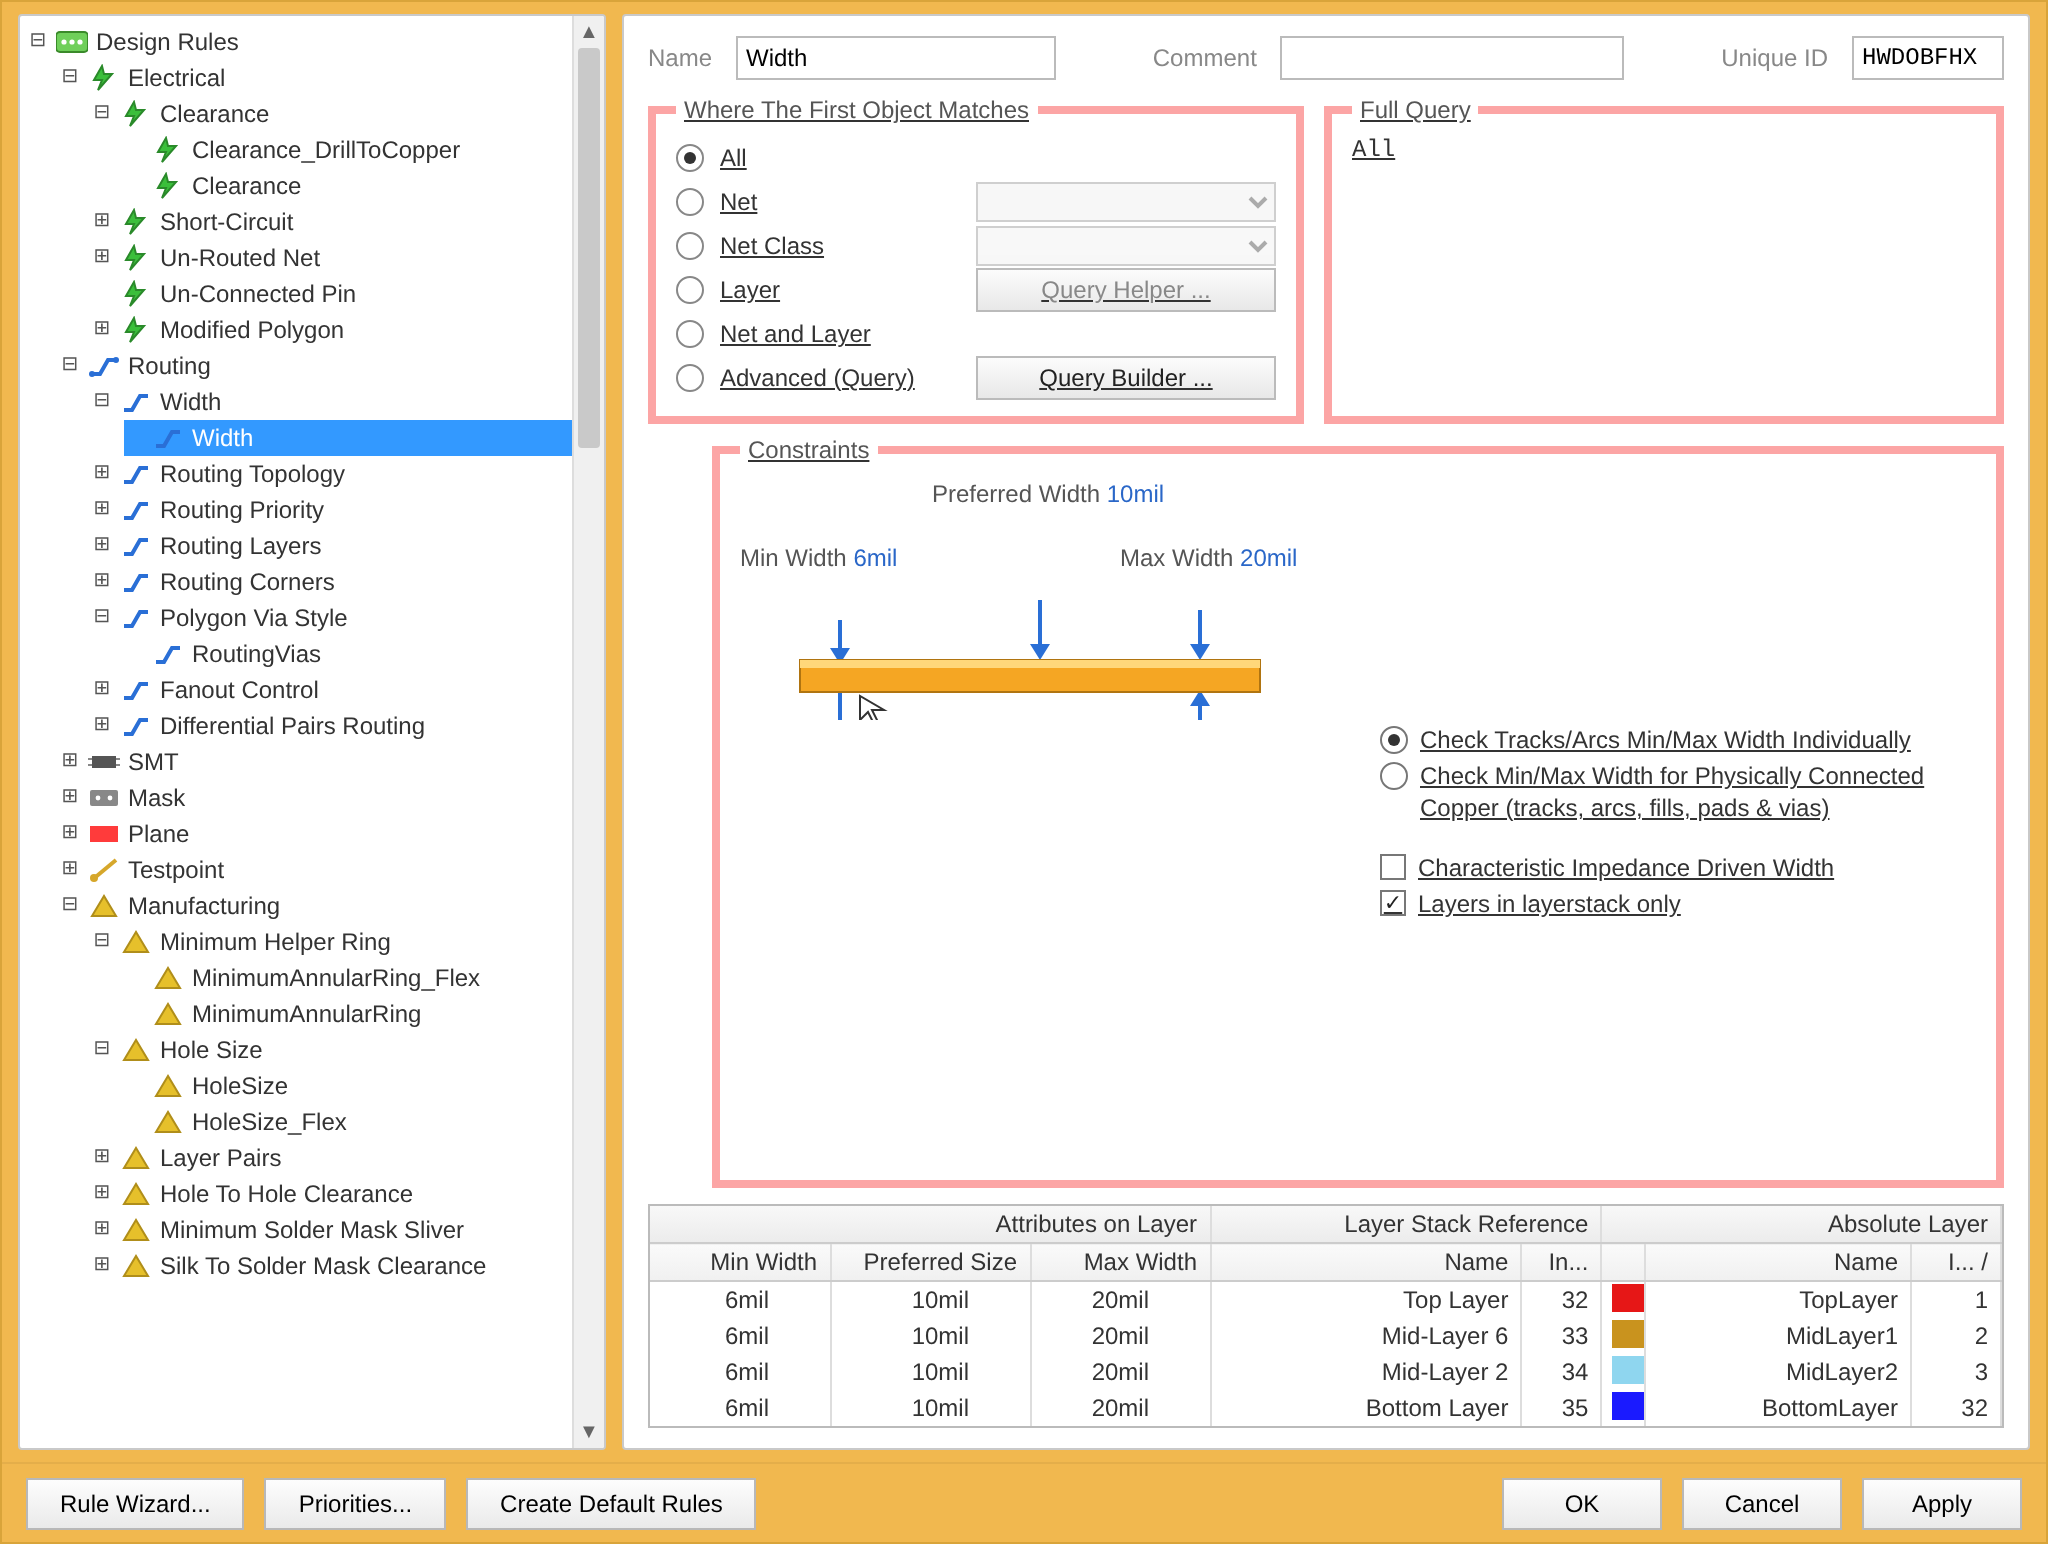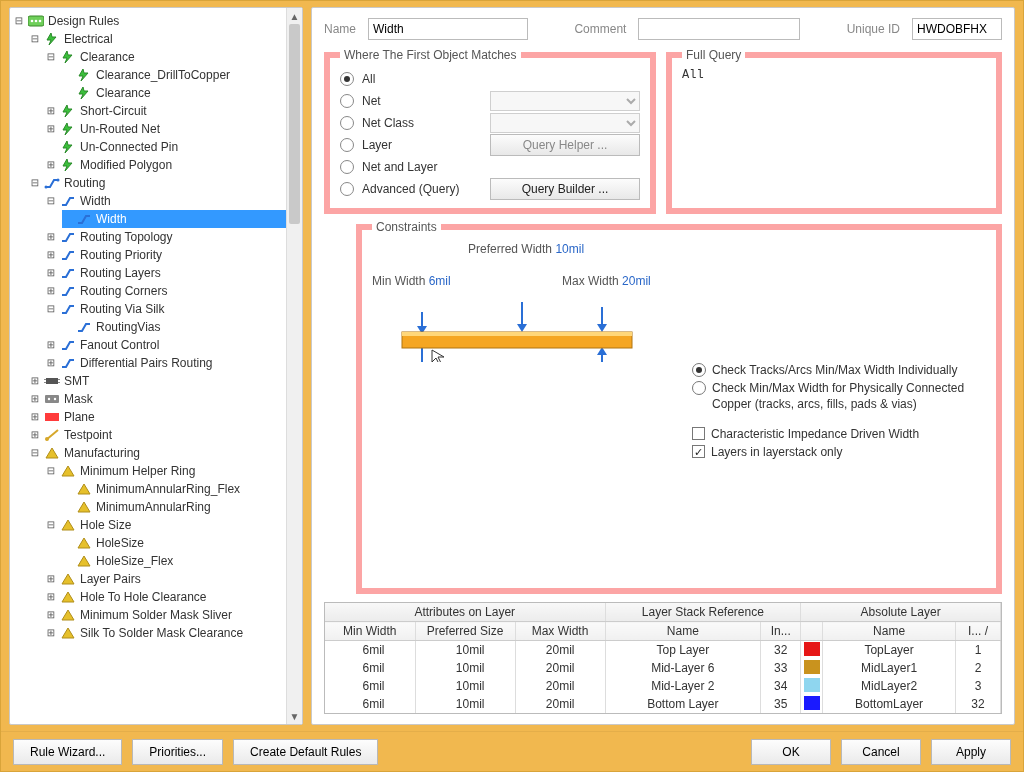--- a/index.html
+++ b/index.html
@@ -132,27 +132,28 @@
   .hlabel { color:#888; font-size:12px; margin-right:4px; }
   .hinput {
     border:1px solid #bbb;
     height:22px;
     padding:2px 4px;
     font-size:12px;
     background:#fff;
   }
   .hinput.name { flex:1; min-width:100px; max-width:160px; }
   .hinput.comment { flex:1; min-width:120px; }
-  .hinput.uid { width:90px; }
+  .hinput.uid { width:76px;font-family:Liberation Mono, monospace; }
 
   fieldset {
-    border:6px solid #fca5a5;
+    border:4px solid #fca5a5;
     margin:0 0 6px 0;
     padding:6px 10px 8px 10px;
     position: relative;
+    text-decoration: underline;
   }
   legend { padding:0 4px; color:#555; font-size:12px; }
 
   .topboxes { display:flex; gap:10px; }
   .matchbox { width: 320px; }
   .querybox { flex:1; }
   .matchrow { display:flex; align-items:center; height:22px; gap:6px; }
   .matchradio {
     width:14px; height:14px;
     display:inline-flex; align-items:center; justify-content:center;
@@ -202,21 +203,21 @@
   .layer-table {
     border:1px solid #bbb;
     font-size:12px;
     margin-top:2px;
     flex-shrink:0;
   }
   .layer-table table { width:100%; border-collapse:collapse; }
   .layer-table th, .layer-table td {
     border-right:1px solid #ddd;
     padding:2px 6px;
-    text-align:center;
+    text-align:right;
     height:18px;
   }
   .layer-table thead tr:first-child th {
     background:linear-gradient(#f8f8f8,#ececec);
     border-bottom:1px solid #ccc;
     font-weight:normal;
   }
   .layer-table thead tr.sub th {
     background:linear-gradient(#fafafa,#f0f0f0);
     border-bottom:1px solid #ccc;
@@ -447,21 +448,21 @@
                       </div>
                     </li>
                   <li>
                     <div class="row">
                         <span class="toggle open"></span>
                         <span class="treeicon">
                           <svg width="16" height="14">
                             <path d="M2 11 L6 11 L10 4 L14 4" stroke="#2a6fd6" stroke-width="2" fill="none"></path>
                           </svg>
                         </span>
-                        <span class="label">Routing Via Silk</span>
+                        <span class="label">Polygon Via Style</span>
                       </div>
                     <ul>
                       <li>
                           <div class="row">
                             <span class="toggle blank"></span>
                             <span class="treeicon">
                               <svg width="16" height="14">
                                 <path d="M2 11 L6 11 L10 4 L14 4" stroke="#2a6fd6" stroke-width="2" fill="none"></path>
                               </svg>
                             </span>

